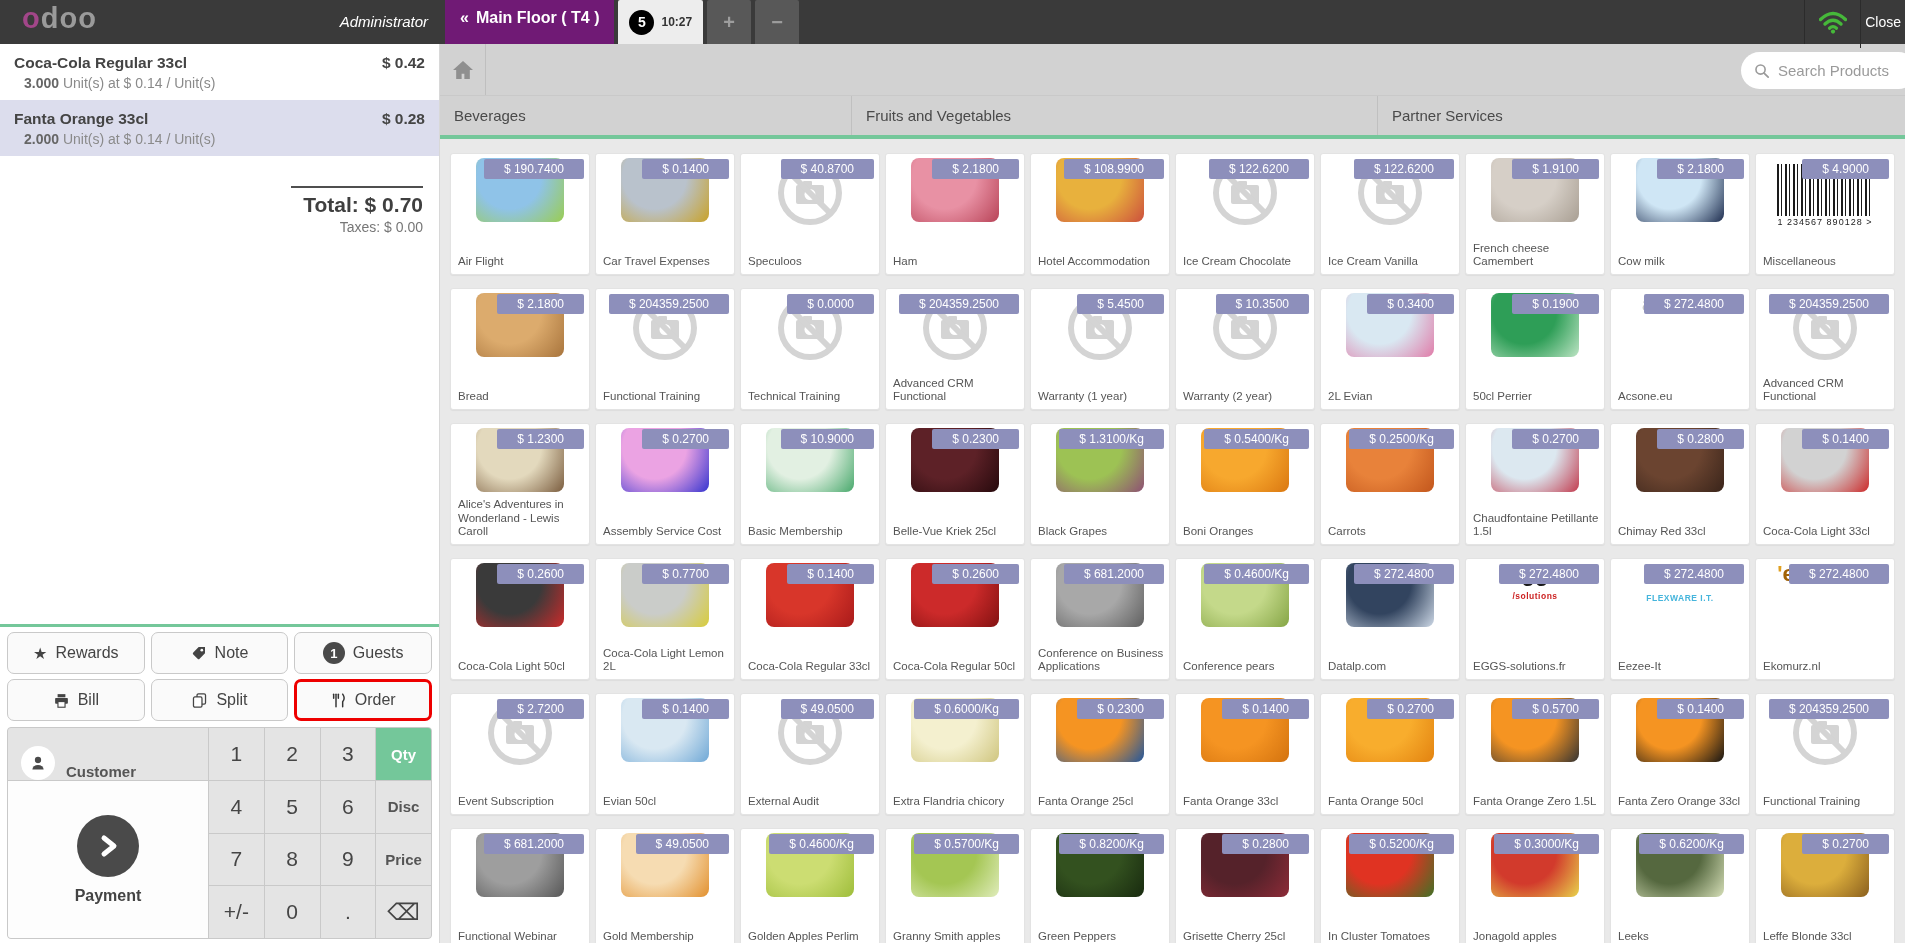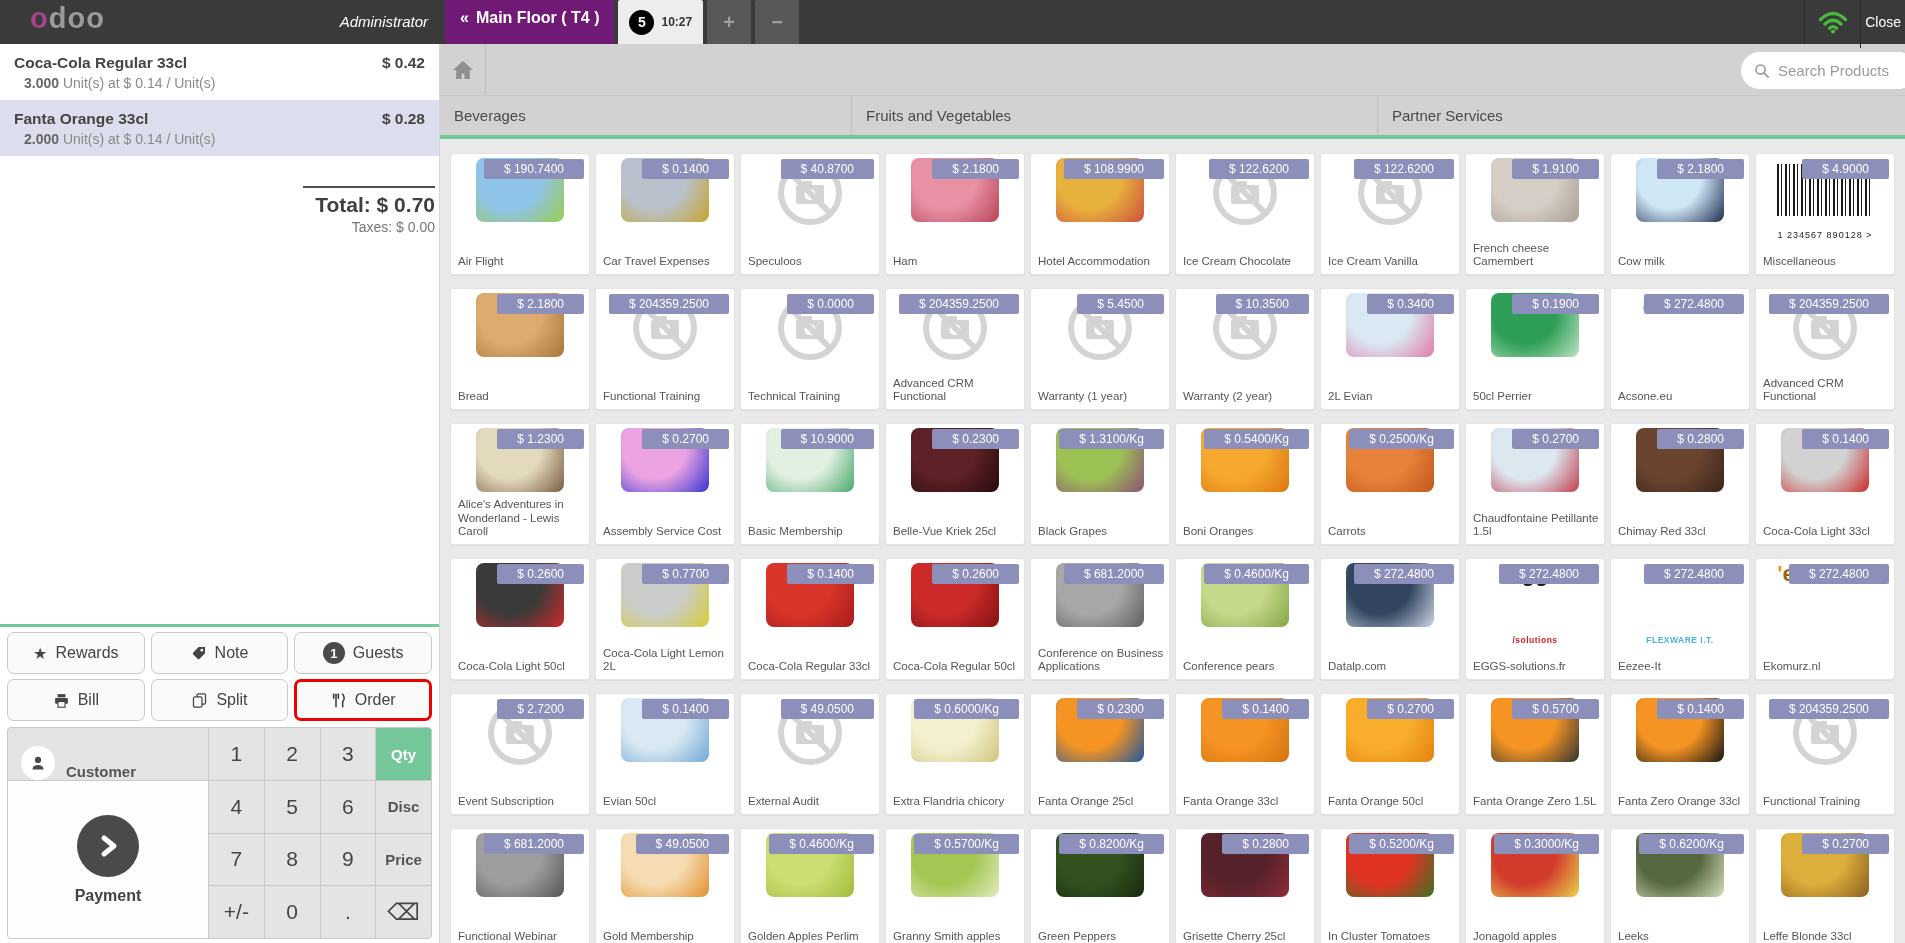--- a/index.html
+++ b/index.html
@@ -1,21 +1,21 @@
 <!DOCTYPE html>
 <html><head>
 <meta charset="utf-8">
 <style>
   * { margin:0; padding:0; box-sizing:border-box; }
   html,body { width:1905px; height:943px; overflow:hidden; background:#e9e9e9;
     font-family:"Liberation Sans", sans-serif; position:relative; }
 
   
   .topbar { position:absolute; left:0; top:0; width:1905px; height:44px; background:#3a3a3a; z-index:30; }
-  .logo { position:absolute; left:30px; top:2px; font-size:29px; font-weight:bold; color:#9a9a9a; letter-spacing:1px; }
+  .logo { position:absolute; left:22px; top:2px; font-size:29px; font-weight:bold; color:#9a9a9a; letter-spacing:1px; }
   .logo::first-letter { color:#a24689; }
   .user { position:absolute; left:0; top:0; width:428px; height:44px; line-height:44px;
     text-align:right; color:#fff; font-style:italic; font-size:15px; }
   .tabs { position:absolute; left:445px; top:0; height:44px; display:flex; align-items:flex-end; }
   .tab-table { background:#701a75; color:#fff; font-weight:bold; font-size:16px; height:48px;
     line-height:44px; padding:0 15px; border-radius:2px 2px 0 0; cursor:pointer; white-space:nowrap; }
   .tab-table .backg { margin-right:7px; font-weight:bold; }
   .tab-order { background:#ededed; height:44px; margin-left:4px; display:flex; align-items:center;
     gap:7px; padding:0 11px; border-radius:2px 2px 0 0; cursor:pointer; }
   .badge5 { width:25px; height:25px; border-radius:50%; background:#000; color:#fff; font-size:14px;
@@ -30,21 +30,21 @@
     border-left:1px solid #2b2b2b; cursor:pointer; }
 
   
   .left-pane { position:absolute; left:0; top:44px; width:440px; bottom:0; background:#fff;
     border-right:1px solid #d8d8d8; z-index:20; display:flex; flex-direction:column; }
   .oline { padding:10px 14px 9px 14px; cursor:pointer; }
   .oline.sel { background:#dcdded; }
   .oline .l1 { display:flex; justify-content:space-between; font-size:15.5px; font-weight:bold; color:#444; }
   .oline .l2 { margin-top:3px; padding-left:10px; font-size:14px; color:#8a8a8a; }
   .oline .oqty { font-weight:bold; color:#666; }
-  .summary { margin-top:30px; padding-right:4px; text-align:right; }
+  .summary { margin-top:30px; padding-right:16px; text-align:right; }
   .summary .rule { width:132px; border-top:2px solid #4f4f4f; margin:0 0 5px auto; }
   .total { font-size:21px; font-weight:bold; color:#3f3f3f; }
   .taxes { font-size:14px; color:#777; margin-top:2px; }
 
   .pane-bottom { margin-top:auto; border-top:3px solid #74c79a; padding:5px 7px 4px 7px; background:#fff; }
   .ctrl-grid { display:grid; grid-template-columns:repeat(3,1fr); gap:5px 6px; }
   .cbtn { height:42px; background:#fafafa; border:1px solid #c9c9c9; border-radius:7px; display:flex;
     align-items:center; justify-content:center; gap:8px; font-size:16px; color:#444; cursor:pointer; }
   .cbtn.red { border:3px solid #ee0000; }
   .cbtn .star { color:#444; font-size:16px; }
@@ -84,21 +84,21 @@
     border-right:1px solid #c0c0c0; }
   .cat-tab:nth-child(1){ width:412px; } .cat-tab:nth-child(2){ width:526px; }
   .cat-tab:nth-child(3){ flex:1; border-right:none; }
   .greenbar { height:4px; background:#74c79a; }
   .grid { height:804px; overflow:hidden; padding:14px 10px; display:grid;
     grid-template-columns:repeat(10,1fr); grid-auto-rows:122px; gap:13px 5px; }
   .tile { position:relative; background:#fff; border:1px solid #e3e3e3; border-radius:3px;
     overflow:hidden; cursor:pointer; box-shadow:0 1px 1px rgba(0,0,0,.05); }
   .tag { position:absolute; top:5px; right:5px; background:#8d8fbb; color:#fff; font-size:12px;
     padding:3px 20px; border-radius:2px; z-index:2; white-space:nowrap; }
-  .pimg { height:86px; display:flex; flex-direction:column; align-items:center; justify-content:space-between; padding-top:4px; }
+  .pimg { height:86px; display:flex; flex-direction:column; align-items:center; justify-content:flex-start; padding-top:4px; }
   .photo-blob { width:88px; height:64px; border-radius:8px; }
   .pname { position:absolute; left:7px; right:4px; bottom:5px; font-size:11.5px; line-height:1.18;
     color:#555; z-index:1; }
   .bc-stripes { width:96px; height:52px; margin-top:6px;
     background:repeating-linear-gradient(90deg,#1a1a1a 0 2px,#fff 2px 4px,#1a1a1a 4px 5px,#fff 5px 8px); }
   .bc-num { font-size:9px; color:#222; margin-top:1px; letter-spacing:1px; }
   .logo-line { font-size:22px; font-weight:bold; line-height:1; }
   .logo-line.it { font-style:italic; font-size:24px; }
   .logo-sub { font-size:8.5px; font-weight:bold; margin-top:6px; letter-spacing:.5px; }
 </style>

